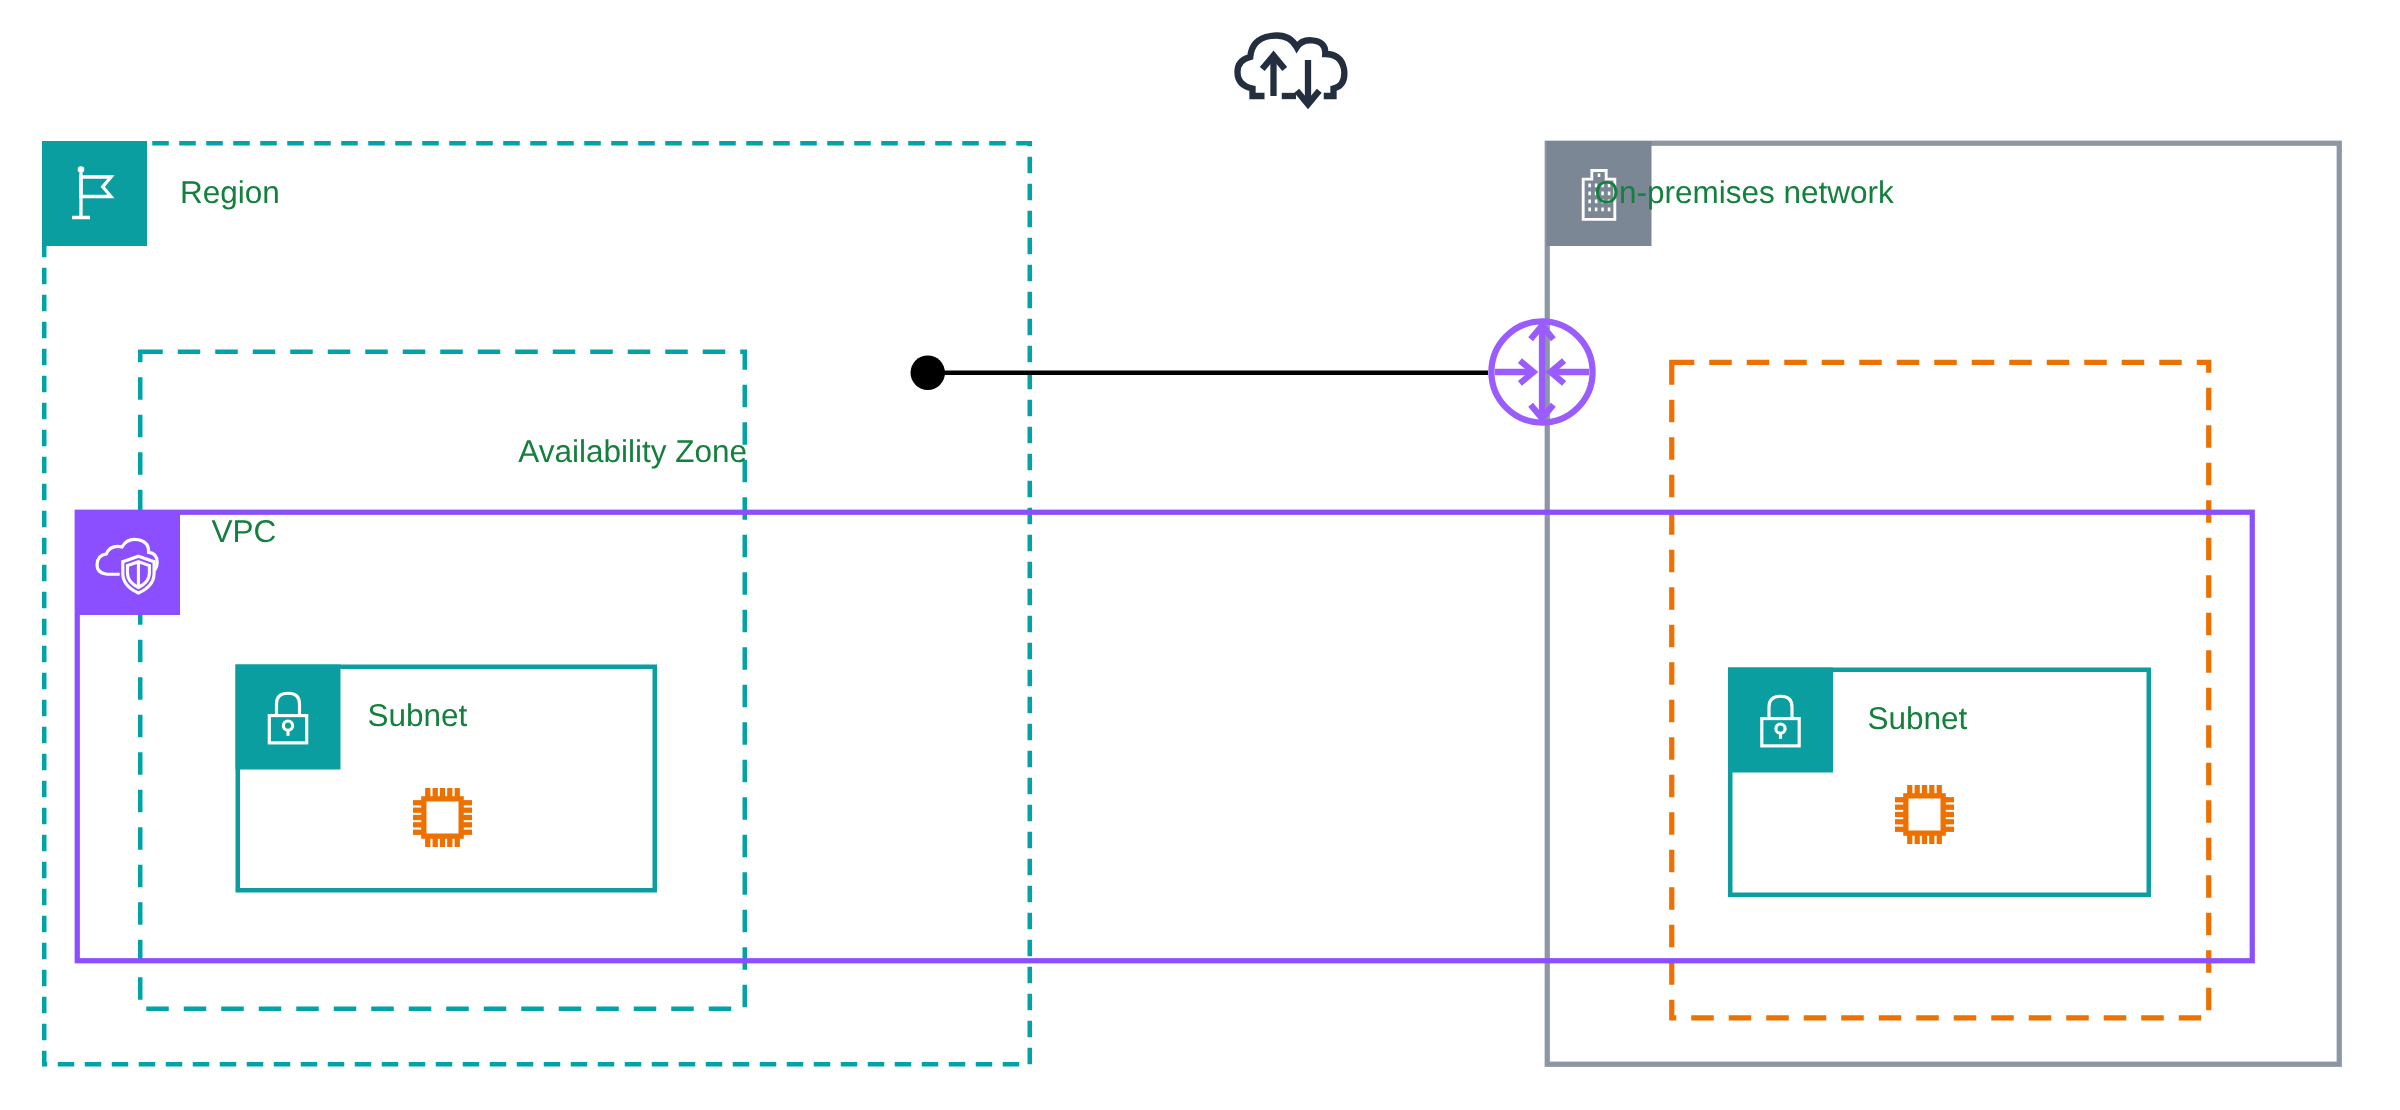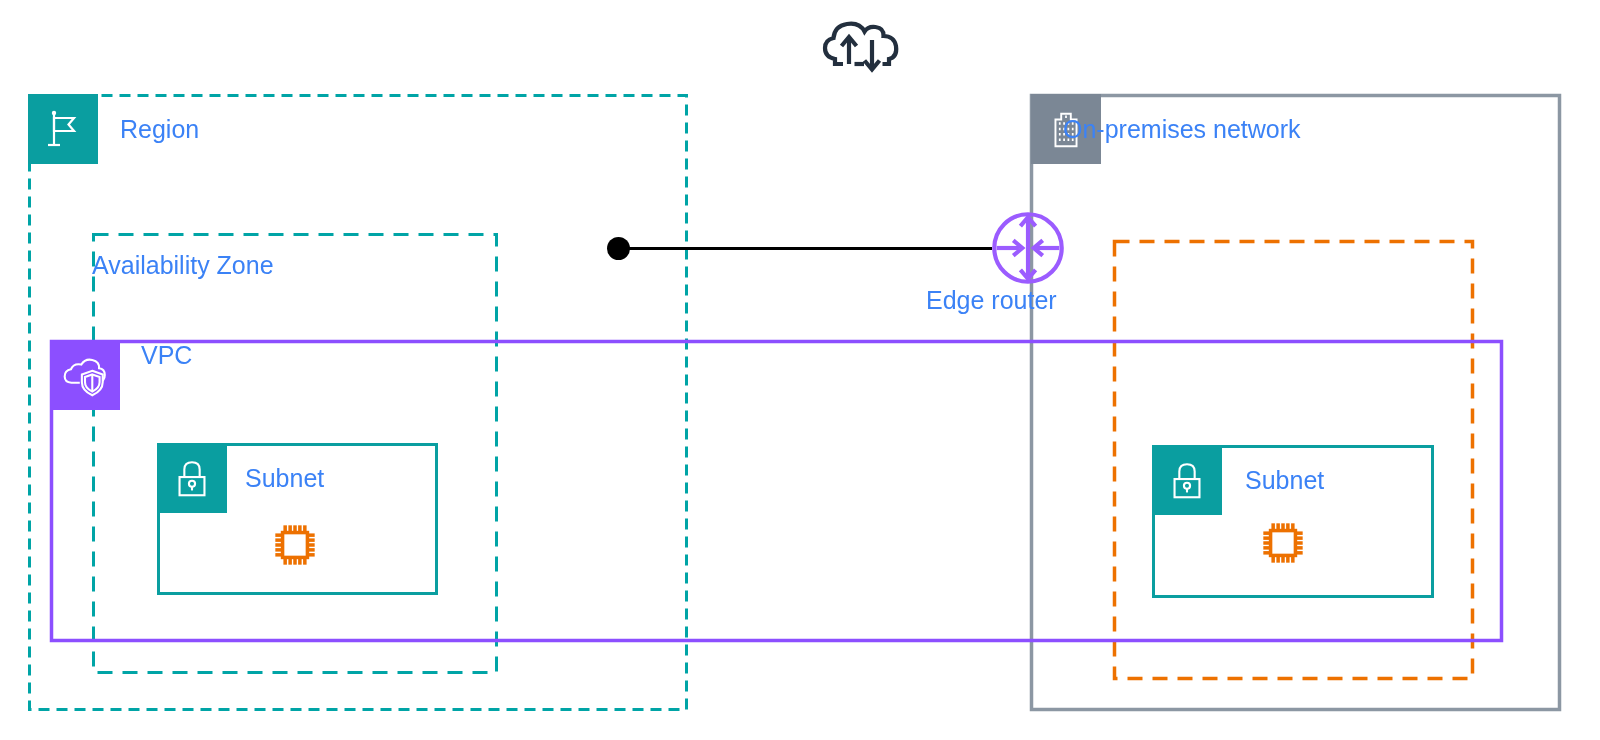--- a/index.html
+++ b/index.html
@@ -6,24 +6,24 @@
   #stage {
     position:relative; width:1600px; height:740px; background:#ffffff;
     font-family:"Liberation Sans", sans-serif; color:#000; overflow:hidden;
   }
   #lines-layer { position:absolute; left:0; top:0; width:1600px; height:740px; }
   .icon-square {
     position:absolute; width:70px; height:70px;
     display:flex; align-items:center; justify-content:center;
   }
   .lbl {
-    position:absolute; font-size:25px; line-height:28px; color:#3b82f6;
+    position:absolute; font-size:21px; line-height:28px; color:#15803d;
     white-space:nowrap;
   }
-  .lbl.centered { text-align:left; white-space:normal; }
+  .lbl.centered { text-align:right; white-space:normal;margin-top:37px; }
   .abs-svg { position:absolute; }
 </style>
 </head>
 <body>
 
 <div id="stage">
 
   <svg id="lines-layer" viewBox="0 0 1600 740">
 
     <rect x="29.5" y="95.5" width="657" height="614" fill="none" stroke="#00A4A6" stroke-width="3" stroke-dasharray="11 7"></rect>
@@ -182,15 +182,14 @@
       <circle cx="40" cy="40" r="35.5"></circle>
       <line x1="40" y1="7" x2="40" y2="73"></line>
       <path d="M 32 17 L 40 7.5 L 48 17"></path>
       <path d="M 32 63 L 40 72.5 L 48 63"></path>
       <line x1="7" y1="40" x2="31" y2="40"></line>
       <path d="M 24.5 32 L 34 40 L 24.5 48"></path>
       <line x1="73" y1="40" x2="49" y2="40"></line>
       <path d="M 55.5 32 L 46 40 L 55.5 48"></path>
     </g>
   </svg>
-  <div class="lbl centered" style="left:926px; top:286px; width:205px;">Edge router</div>
 
 </div>
 
 </body></html>

